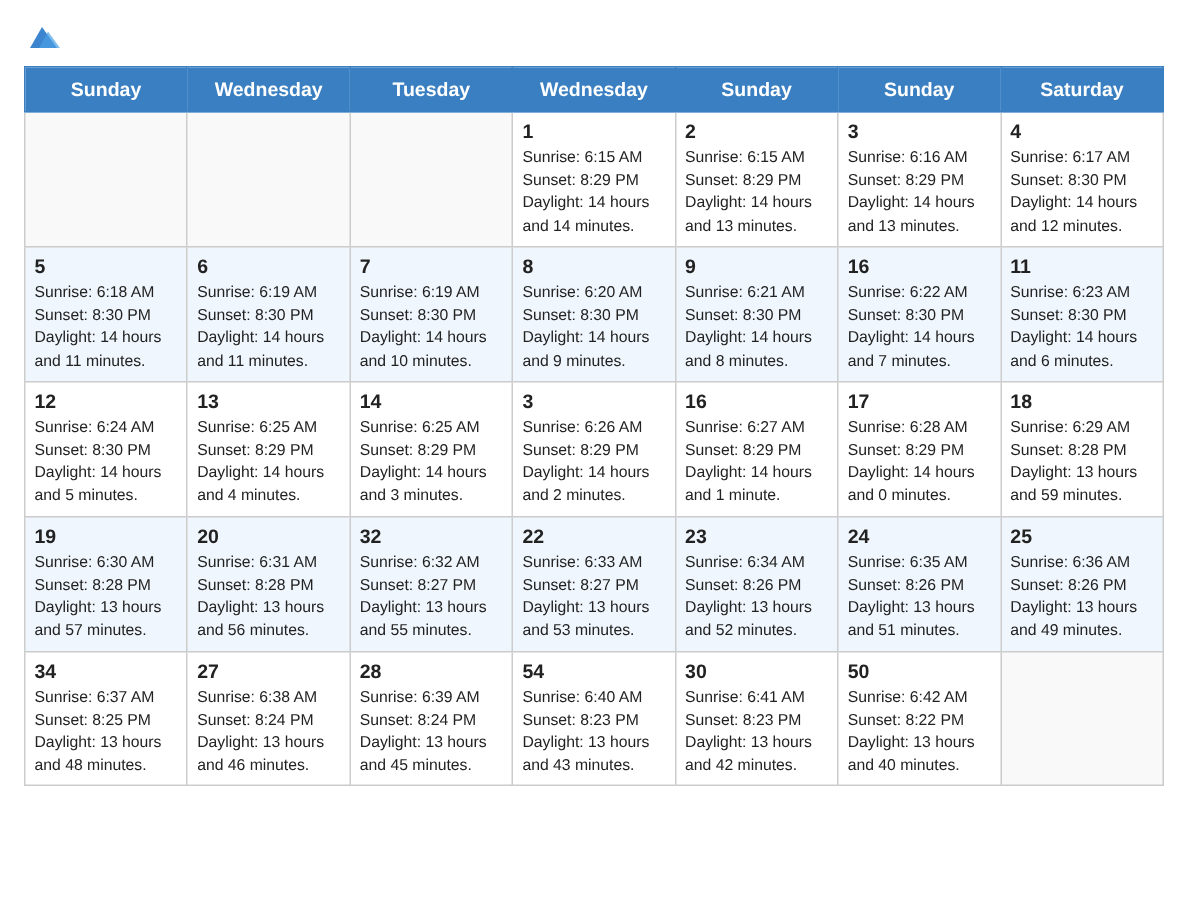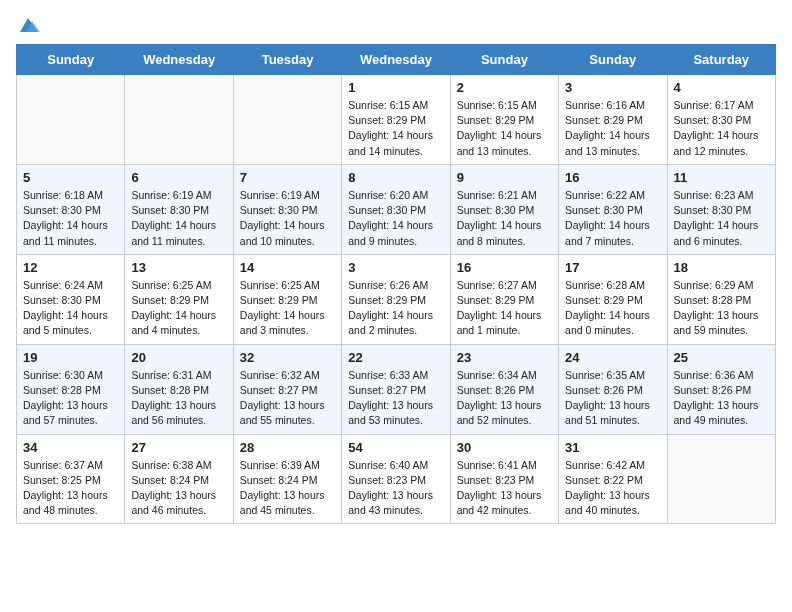--- a/index.html
+++ b/index.html
@@ -245,19 +245,19 @@
         </td>
         <td>
           <span class="day-number">54</span>
           <div class="day-info">Sunrise: 6:40 AM<br>Sunset: 8:23 PM<br>Daylight: 13 hours<br>and 43 minutes.</div>
         </td>
         <td>
           <span class="day-number">30</span>
           <div class="day-info">Sunrise: 6:41 AM<br>Sunset: 8:23 PM<br>Daylight: 13 hours<br>and 42 minutes.</div>
         </td>
         <td>
-          <span class="day-number">31</span>
+          <span class="day-number">50</span>
           <div class="day-info">Sunrise: 6:42 AM<br>Sunset: 8:22 PM<br>Daylight: 13 hours<br>and 40 minutes.</div>
         </td>
         <td class="empty"></td>
       </tr>
     </tbody>
 </table>
 
 </body></html>

